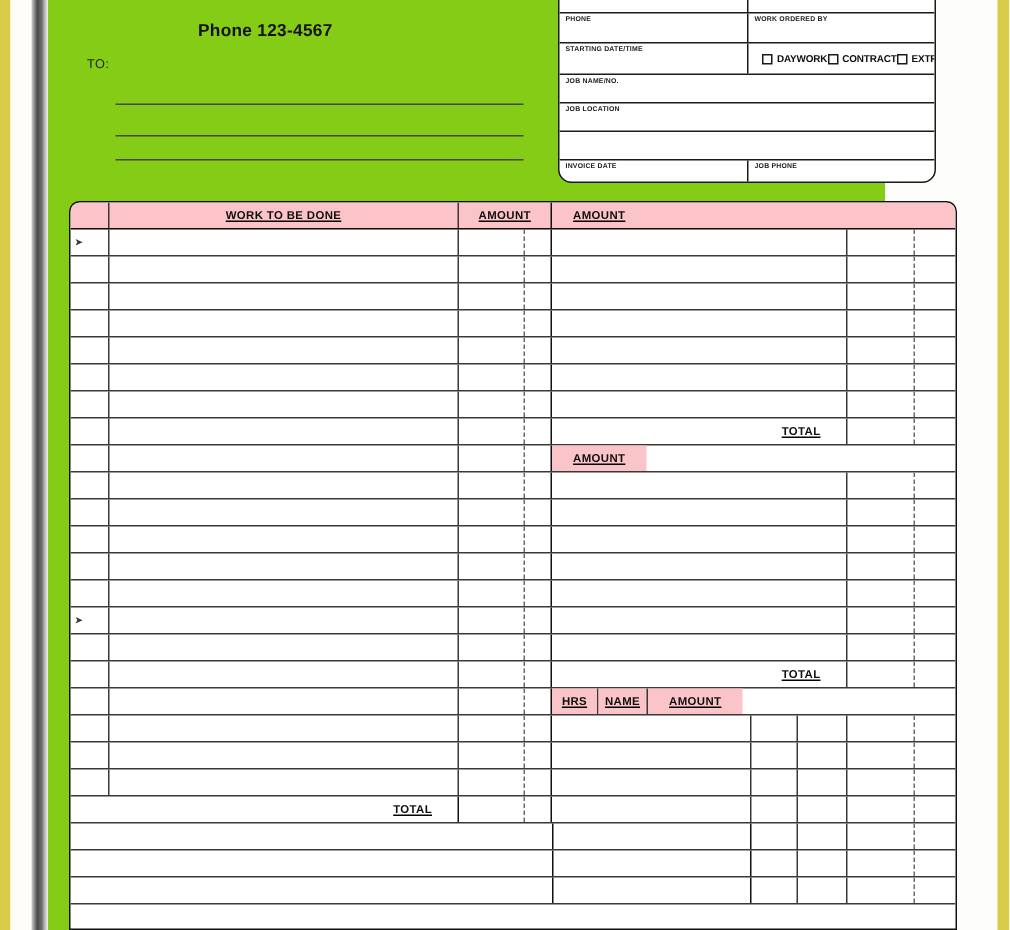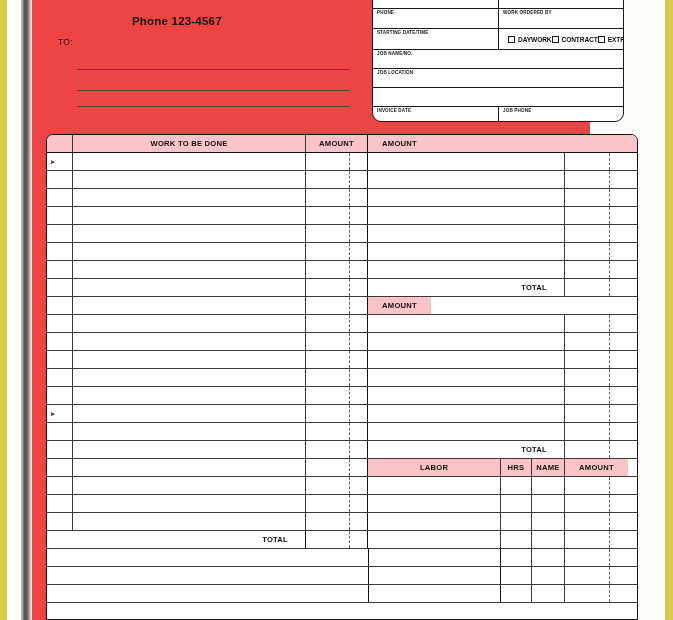--- a/index.html
+++ b/index.html
@@ -43,21 +43,21 @@
   .gutter-shadow {
     position: absolute;
     left: 21px; top: 0; bottom: 0;
     width: 11px;
     background: linear-gradient(to right, #cfcfcf 0%, #4a4a4a 35%, #6e6e6e 62%, #c9c9c9 85%, #f2f0ec 100%);
   }
   .page {
     position: absolute;
     left: 32px; top: 0;
     width: 558px; bottom: 0;
-    background: #ef4444;
+    background: #84cc16;
   }
 
   
   .header-area {
     position: absolute;
     left: 0; top: 0;
     width: 634px; height: 128px;
   }
   .phone-line {
     position: absolute;
@@ -157,20 +157,21 @@
   
   .main-table {
     position: absolute;
     left: 14px; top: 134px;
     width: 592px; height: 486px;
     border: 1.6px solid #121110;
     border-radius: 7px 7px 0 0;
     box-sizing: border-box;
     background: #fff;
     overflow: hidden;
+    text-decoration: underline;
   }
 
   .grid-row {
     display: flex;
     box-sizing: border-box;
     border-bottom: 1px solid #3b3936;
   }
   .hdr-row {
     background: #fbc4c8;
     border-bottom: 1.4px solid #121110;
@@ -518,21 +519,20 @@
             <span class="dash2"></span>
           </div>
       </div>
 
       <div class="grid-row" style="height:18px">
         <div class="cell c-tick vline"></div>
         <div class="cell c-work vline"></div>
         <div class="cell c-amt1 vline-strong">
             <span class="dash"></span>
           </div>
-        <div class="cell c-labor center vline pink">LABOR</div>
         <div class="cell c-hrs center vline pink">HRS</div>
         <div class="cell c-rate center vline pink">NAME</div>
         <div class="cell c-amt2 center pink">AMOUNT</div>
       </div>
 
       <div class="grid-row" style="height:18px">
         <div class="cell c-tick vline"></div>
         <div class="cell c-work vline"></div>
         <div class="cell c-amt1 vline-strong">
             <span class="dash"></span>

